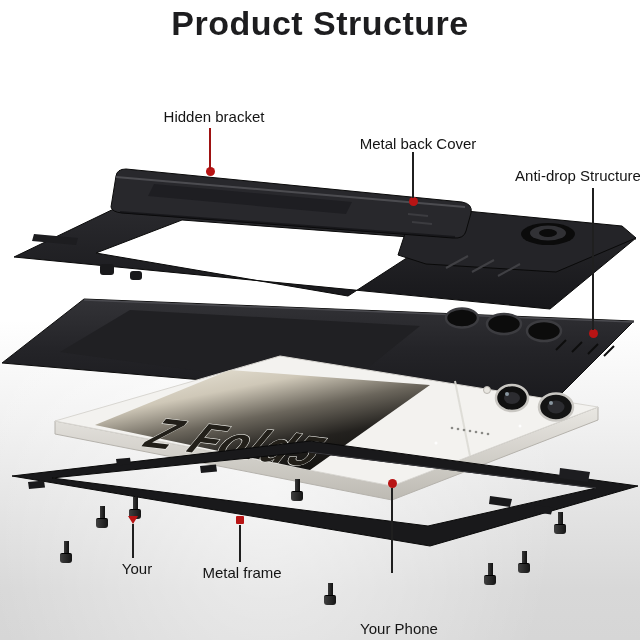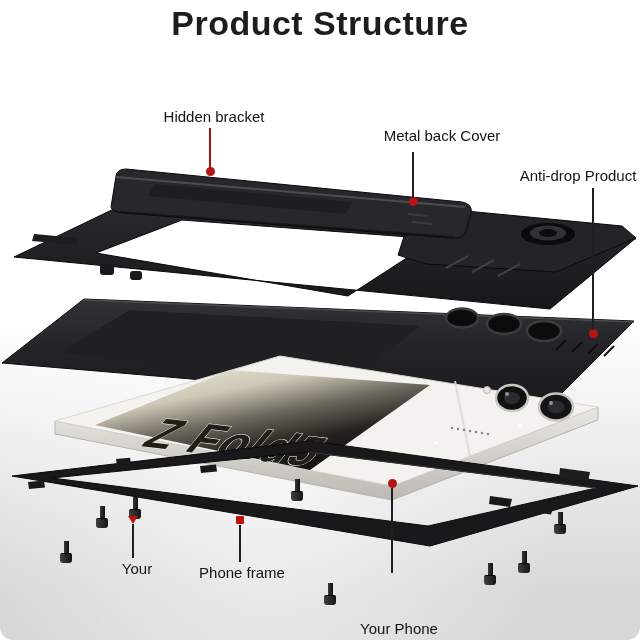--- a/index.html
+++ b/index.html
@@ -1,20 +1,19 @@
 <!DOCTYPE html>
 <html><head>
 <meta charset="utf-8">
 <style>
   html,body{margin:0;padding:0;background:#fff;}
   .stage{
     position:relative;width:640px;height:640px;overflow:hidden;
     font-family:"Liberation Sans",sans-serif;
     background:#fff;
-    border-radius:13px;
   }
   .bg-gradient{
     position:absolute;left:0;top:0;width:640px;height:640px;
     background:
       radial-gradient(ellipse at 42% 76%, rgba(255,255,255,0.6), rgba(255,255,255,0) 55%),
       linear-gradient(180deg,#ffffff 0%,#ffffff 50%,#f1f1f1 66%,#e3e3e3 80%,#d8d8d8 92%,#d6d6d6 100%);
   }
   .title{
     position:absolute;left:0;top:4px;width:100%;margin:0;
     text-align:center;font-size:34px;font-weight:700;color:#1d1d1f;letter-spacing:.5px;
@@ -186,39 +185,39 @@
 
   <div>
     <span class="dot" style="left:205.5px;top:166.5px;"></span>
     <span class="pointer-line red" style="left:209px;top:128px;height:41px;"></span>
     <span class="callout-label" style="left:214px;top:108px;">Hidden bracket</span>
   </div>
 
   <div>
     <span class="dot" style="left:408.5px;top:196.5px;"></span>
     <span class="pointer-line" style="left:412px;top:152px;height:46px;"></span>
-    <span class="callout-label" style="left:418px;top:127px;margin-left:24px;">Metal back Cover</span>
+    <span class="callout-label" style="left:418px;top:135px;">Metal back Cover</span>
   </div>
 
   <div>
     <span class="dot" style="left:588.5px;top:328.5px;"></span>
     <span class="pointer-line" style="left:592px;top:188px;height:142px;"></span>
-    <span class="callout-label" style="left:578px;top:167px;">Anti-drop Product</span>
+    <span class="callout-label" style="left:578px;top:167px;">Anti-drop Structure</span>
   </div>
 
   <div>
     <span class="dot tri" style="left:128px;top:516px;"></span>
     <span class="pointer-line" style="left:132px;top:524px;height:34px;"></span>
     <span class="callout-label" style="left:137px;top:560px;">Your</span>
   </div>
 
   <div>
     <span class="dot square" style="left:236px;top:516px;"></span>
     <span class="pointer-line" style="left:239px;top:525px;height:37px;"></span>
-    <span class="callout-label" style="left:242px;top:564px;">Phone frame</span>
+    <span class="callout-label" style="left:242px;top:564px;">Metal frame</span>
   </div>
 
   <div>
     <span class="dot" style="left:387.5px;top:478.5px;"></span>
     <span class="pointer-line" style="left:391px;top:488px;height:85px;"></span>
     <span class="callout-label" style="left:399px;top:575px;margin-top:45px;">Your Phone</span>
   </div>
 </div>
 
 </body></html>

